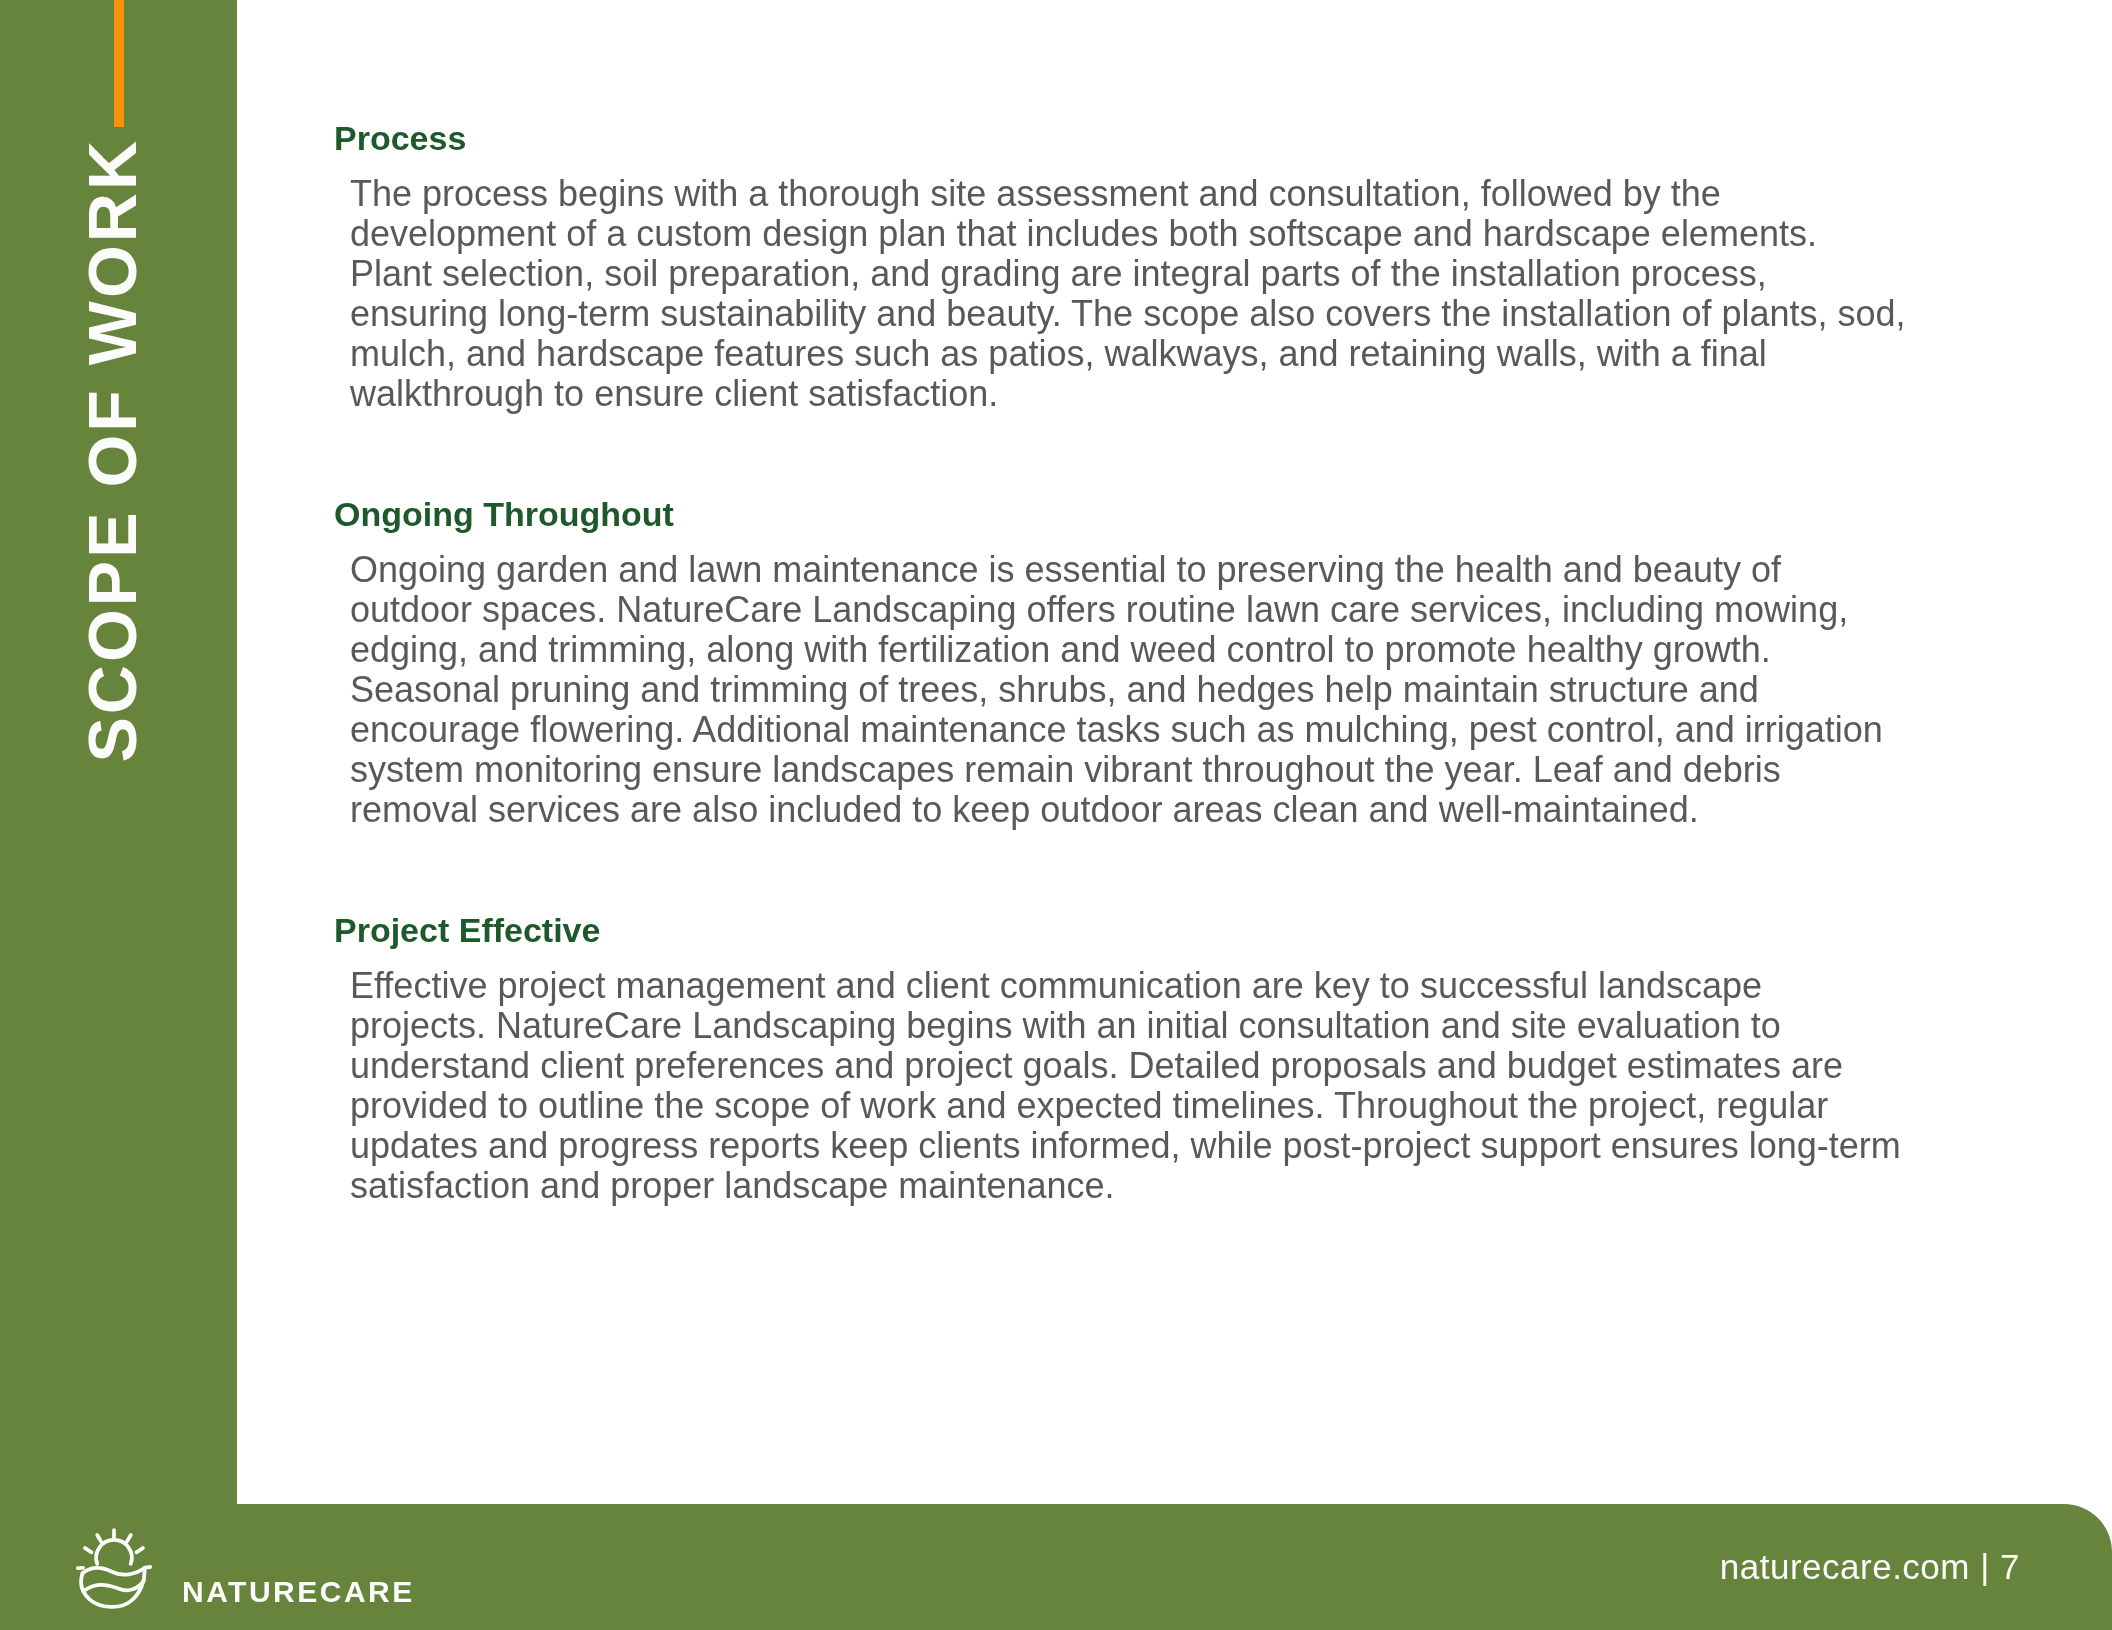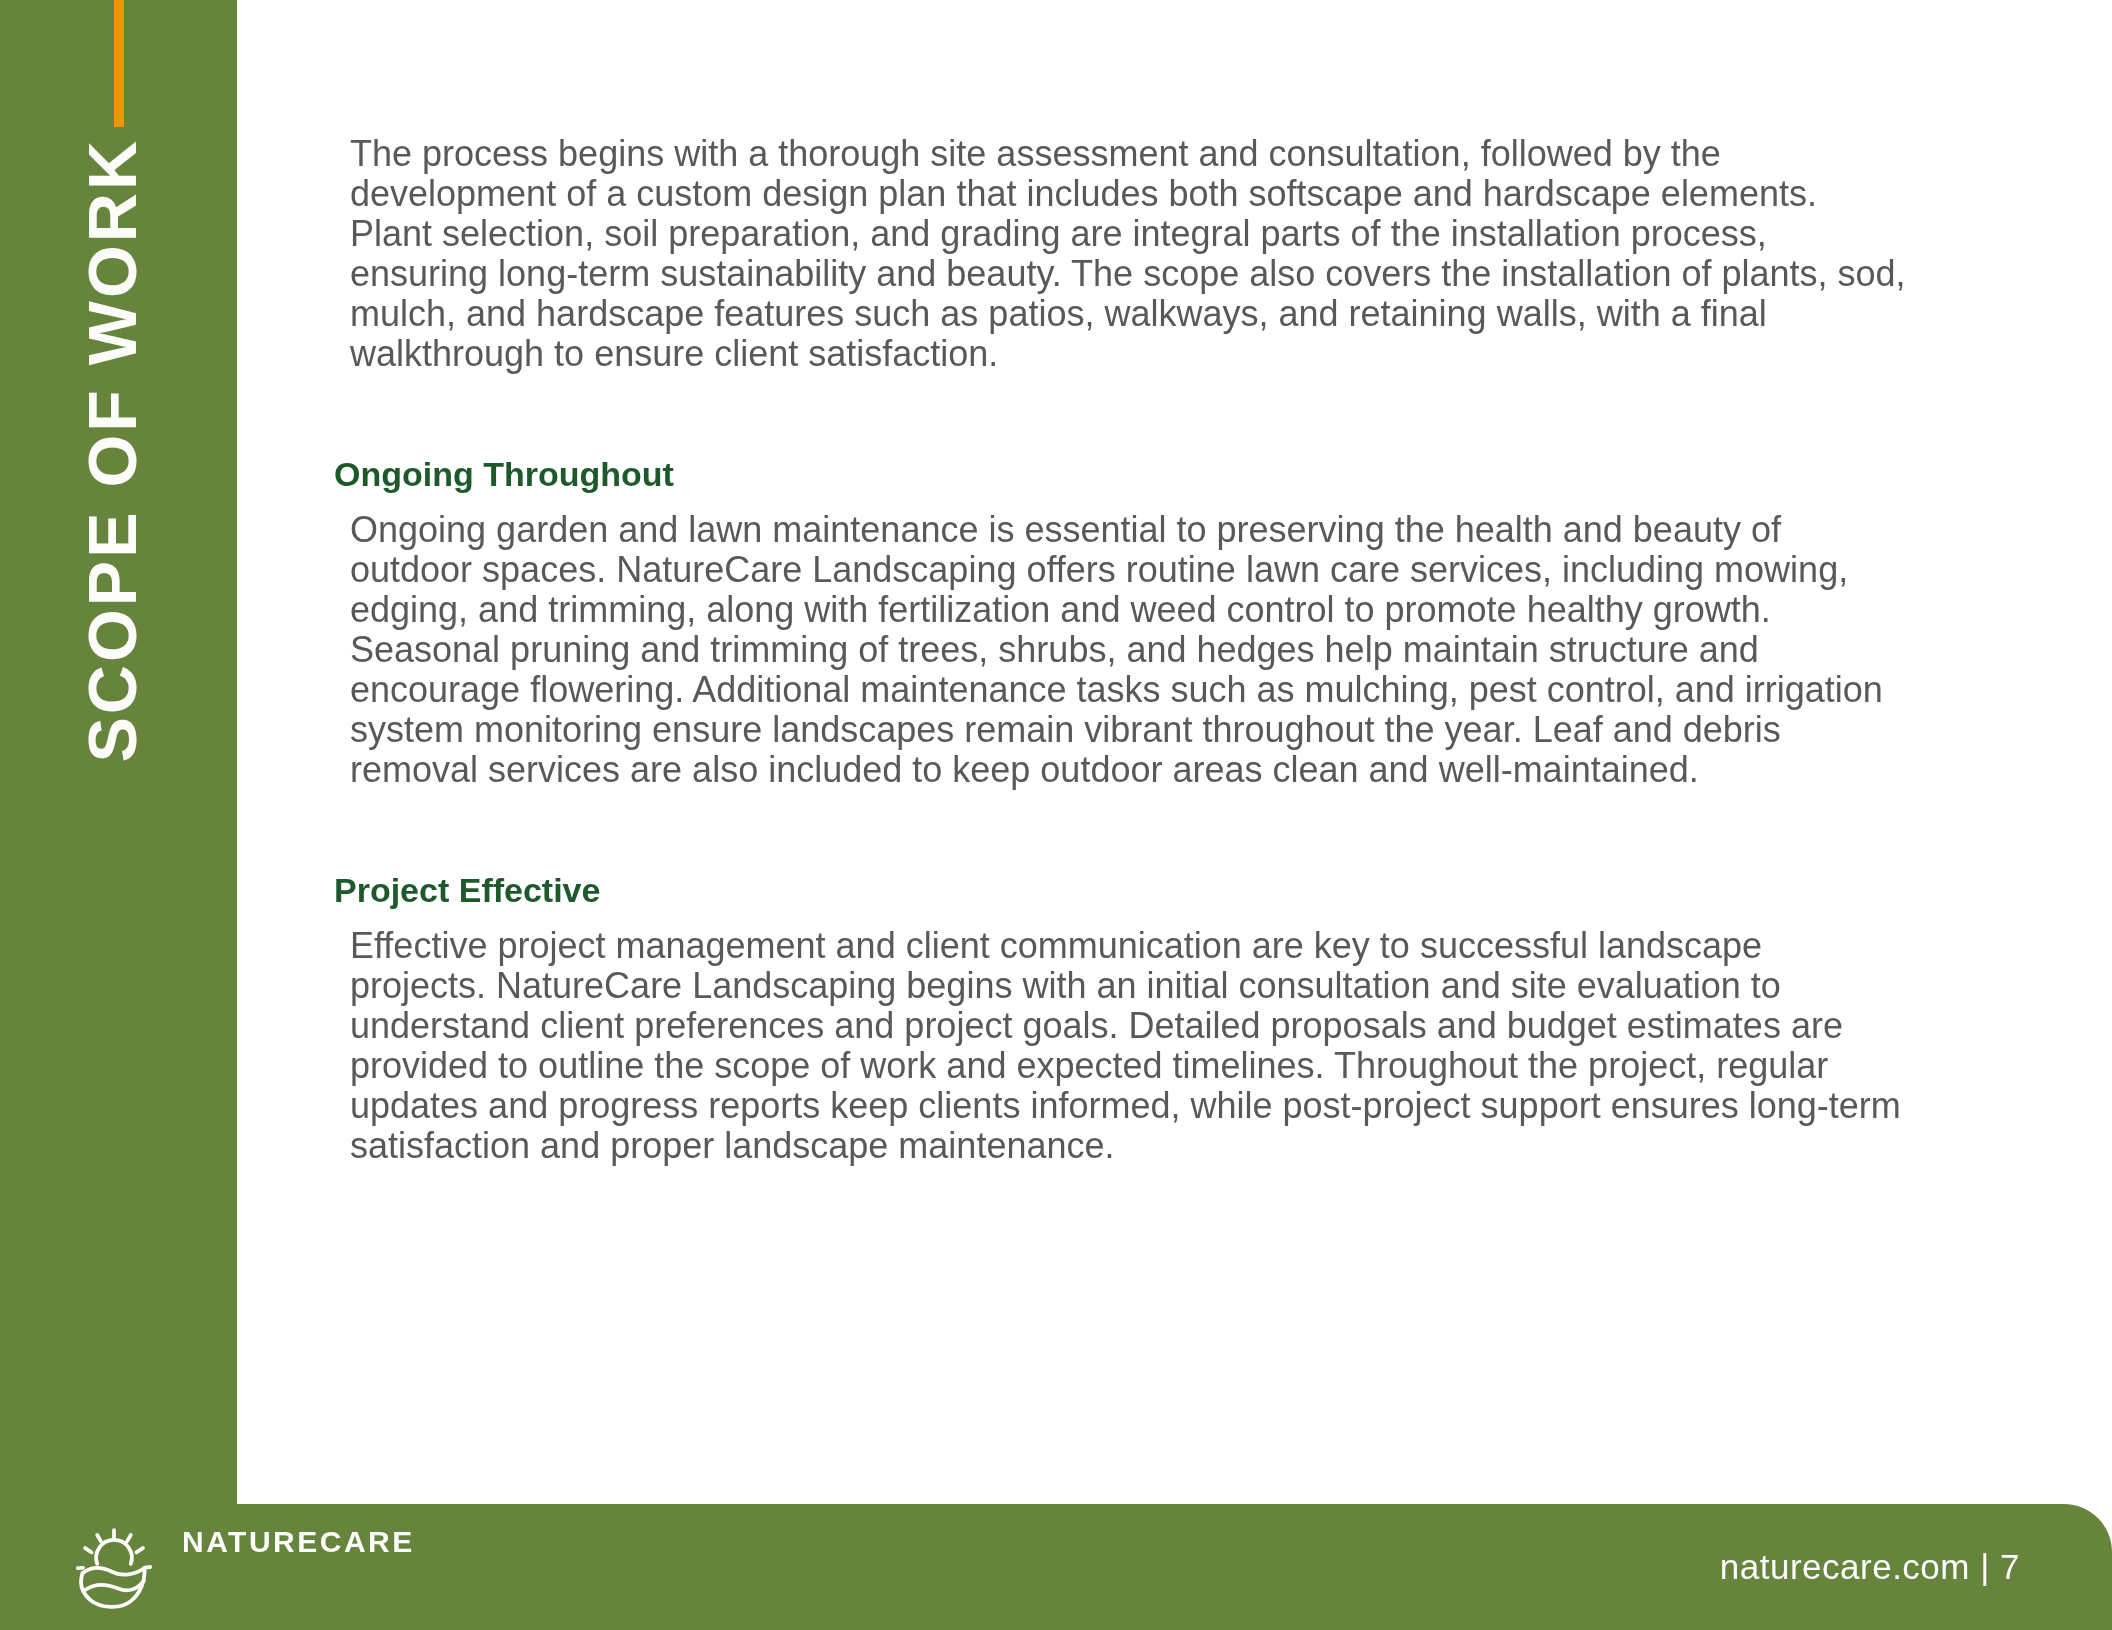--- a/index.html
+++ b/index.html
@@ -89,21 +89,21 @@
     height: 126px;
     background: var(--sidebar-green);
     border-top-right-radius: 48px;
     display: flex;
     align-items: center;
     justify-content: space-between;
     padding: 0 92px 0 72px;
   }
   .brand {
     display: flex;
-    align-items: flex-start;
+    align-items: flex-end;
     gap: 26px;
   }
   .brand-logo { width: 84px; height: 84px; display: block; }
   .brand-name {
     color: var(--text-white);
     font-size: 30px;
     font-weight: bold;
     letter-spacing: 2.5px;
   }
   .footer-page-info {
@@ -118,20 +118,21 @@
 <div class="page">
 
   <div class="sidebar">
     <div class="accent-line"></div>
     <div class="sidebar-title">SCOPE OF WORK</div>
   </div>
 
   <div class="content">
 
     <div class="section">
+      <h2>Process</h2>
       <p>The process begins with a thorough site assessment and consultation, followed by the development of a custom design plan that includes both softscape and hardscape elements. Plant selection, soil preparation, and grading are integral parts of the installation process, ensuring long-term sustainability and beauty. The scope also covers the installation of plants, sod, mulch, and hardscape features such as patios, walkways, and retaining walls, with a final walkthrough to ensure client satisfaction.</p>
     </div>
 
     <div class="section">
       <h2>Ongoing Throughout</h2>
       <p>Ongoing garden and lawn maintenance is essential to preserving the health and beauty of outdoor spaces. NatureCare Landscaping offers routine lawn care services, including mowing, edging, and trimming, along with fertilization and weed control to promote healthy growth. Seasonal pruning and trimming of trees, shrubs, and hedges help maintain structure and encourage flowering. Additional maintenance tasks such as mulching, pest control, and irrigation system monitoring ensure landscapes remain vibrant throughout the year. Leaf and debris removal services are also included to keep outdoor areas clean and well-maintained.</p>
     </div>
 
     <div class="section">
       <h2>Project Effective</h2>

